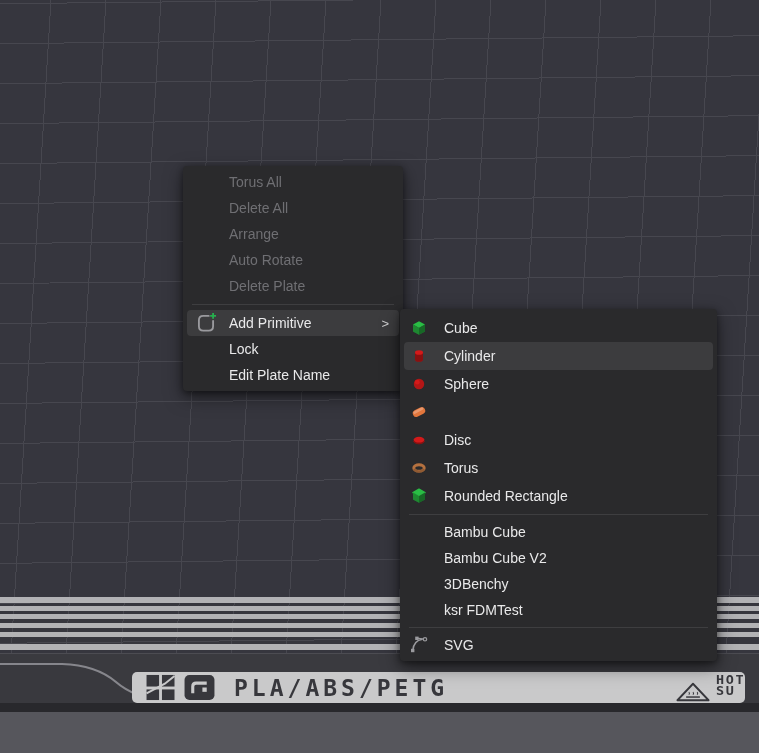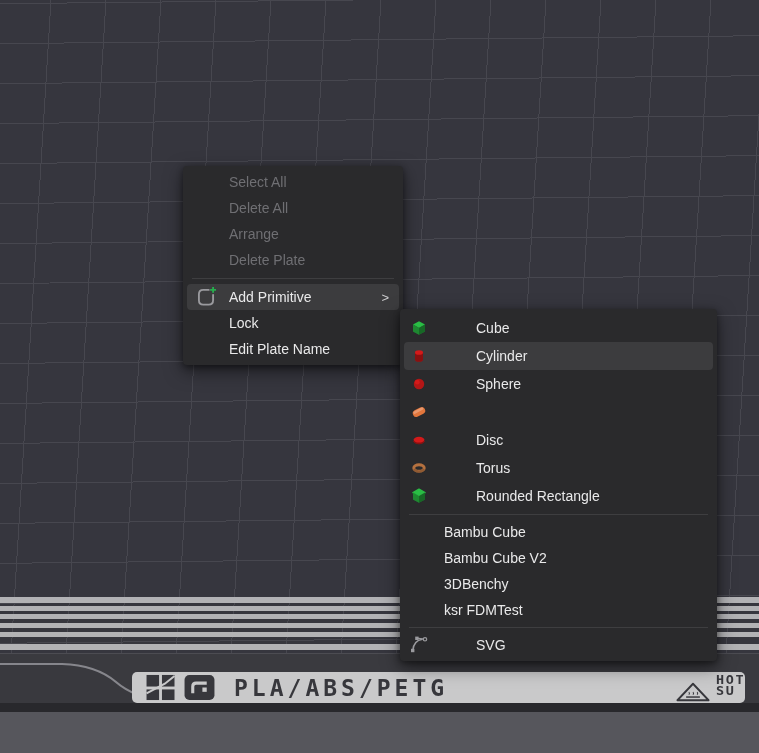--- a/index.html
+++ b/index.html
@@ -87,21 +87,21 @@
   .mi-icon { width:24px; height:24px; margin-right:11px; flex:none;
              display:flex; align-items:center; justify-content:center; }
   .mi-chevron { margin-left:auto; margin-right:10px; color:#cdcdcf; font-size:13px; }
 
   .sep { height:1px; background:var(--menu-sep); margin:5px 9px; }
   .sub-menu .sep { margin:4px 9px; }
 
   .smi {
     height:28px; margin:0 4px; border-radius:4px;
     display:flex; align-items:center; padding-left:6px;
-    white-space:nowrap; cursor:default;gap:32px;
+    white-space:nowrap; cursor:default;
   }
   .smi.highlighted { background:var(--menu-highlight); }
   .smi-icon { width:18px; height:18px; margin-right:16px; flex:none;
               display:flex; align-items:center; justify-content:center; }
   .smi.model-row { height:26px; padding-left:40px; }
   .smi.svg-row { height:26px; padding-left:4px; }
   .svg-row .smi-icon { width:22px; height:22px; margin-right:14px; }
 </style>
 </head>
 <body>
@@ -147,27 +147,30 @@
     </svg>
   </span>
   <span class="hot-text">
     <span>HOT</span><br>
     <span>SU</span>
   </span>
 </div>
 
 <div class="menu main-menu">
   <div class="mi disabled">
-    <span>Select All</span>
+    <span>Torus All</span>
   </div>
   <div class="mi disabled">
     <span>Delete All</span>
   </div>
   <div class="mi disabled">
     <span>Arrange</span>
+  </div>
+  <div class="mi disabled">
+    <span>Auto Rotate</span>
   </div>
   <div class="mi disabled">
     <span>Delete Plate</span>
   </div>
 
   <div class="sep"></div>
 
   <div class="mi with-icon highlighted">
     <span class="mi-icon">
       <svg width="24" height="24" viewBox="0 0 22 22">

